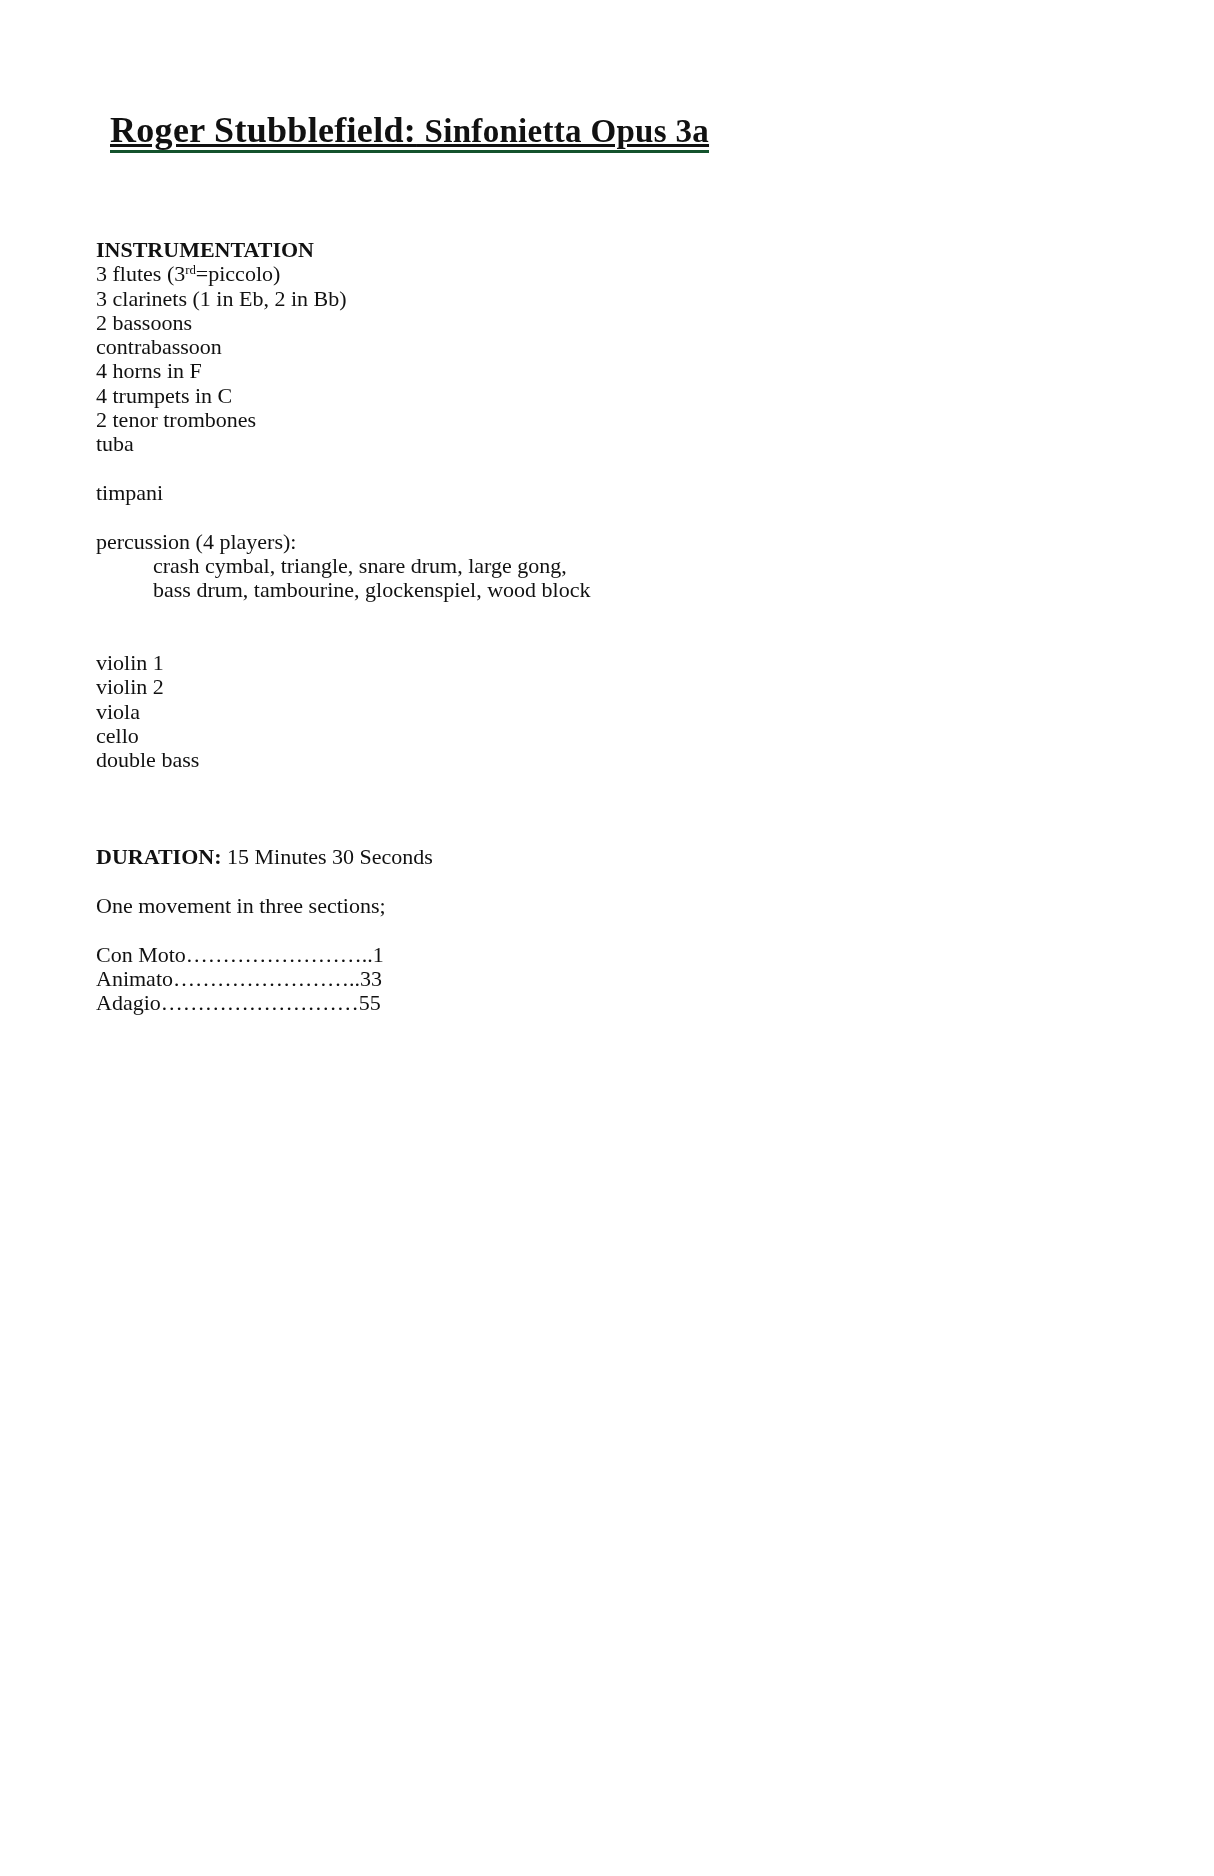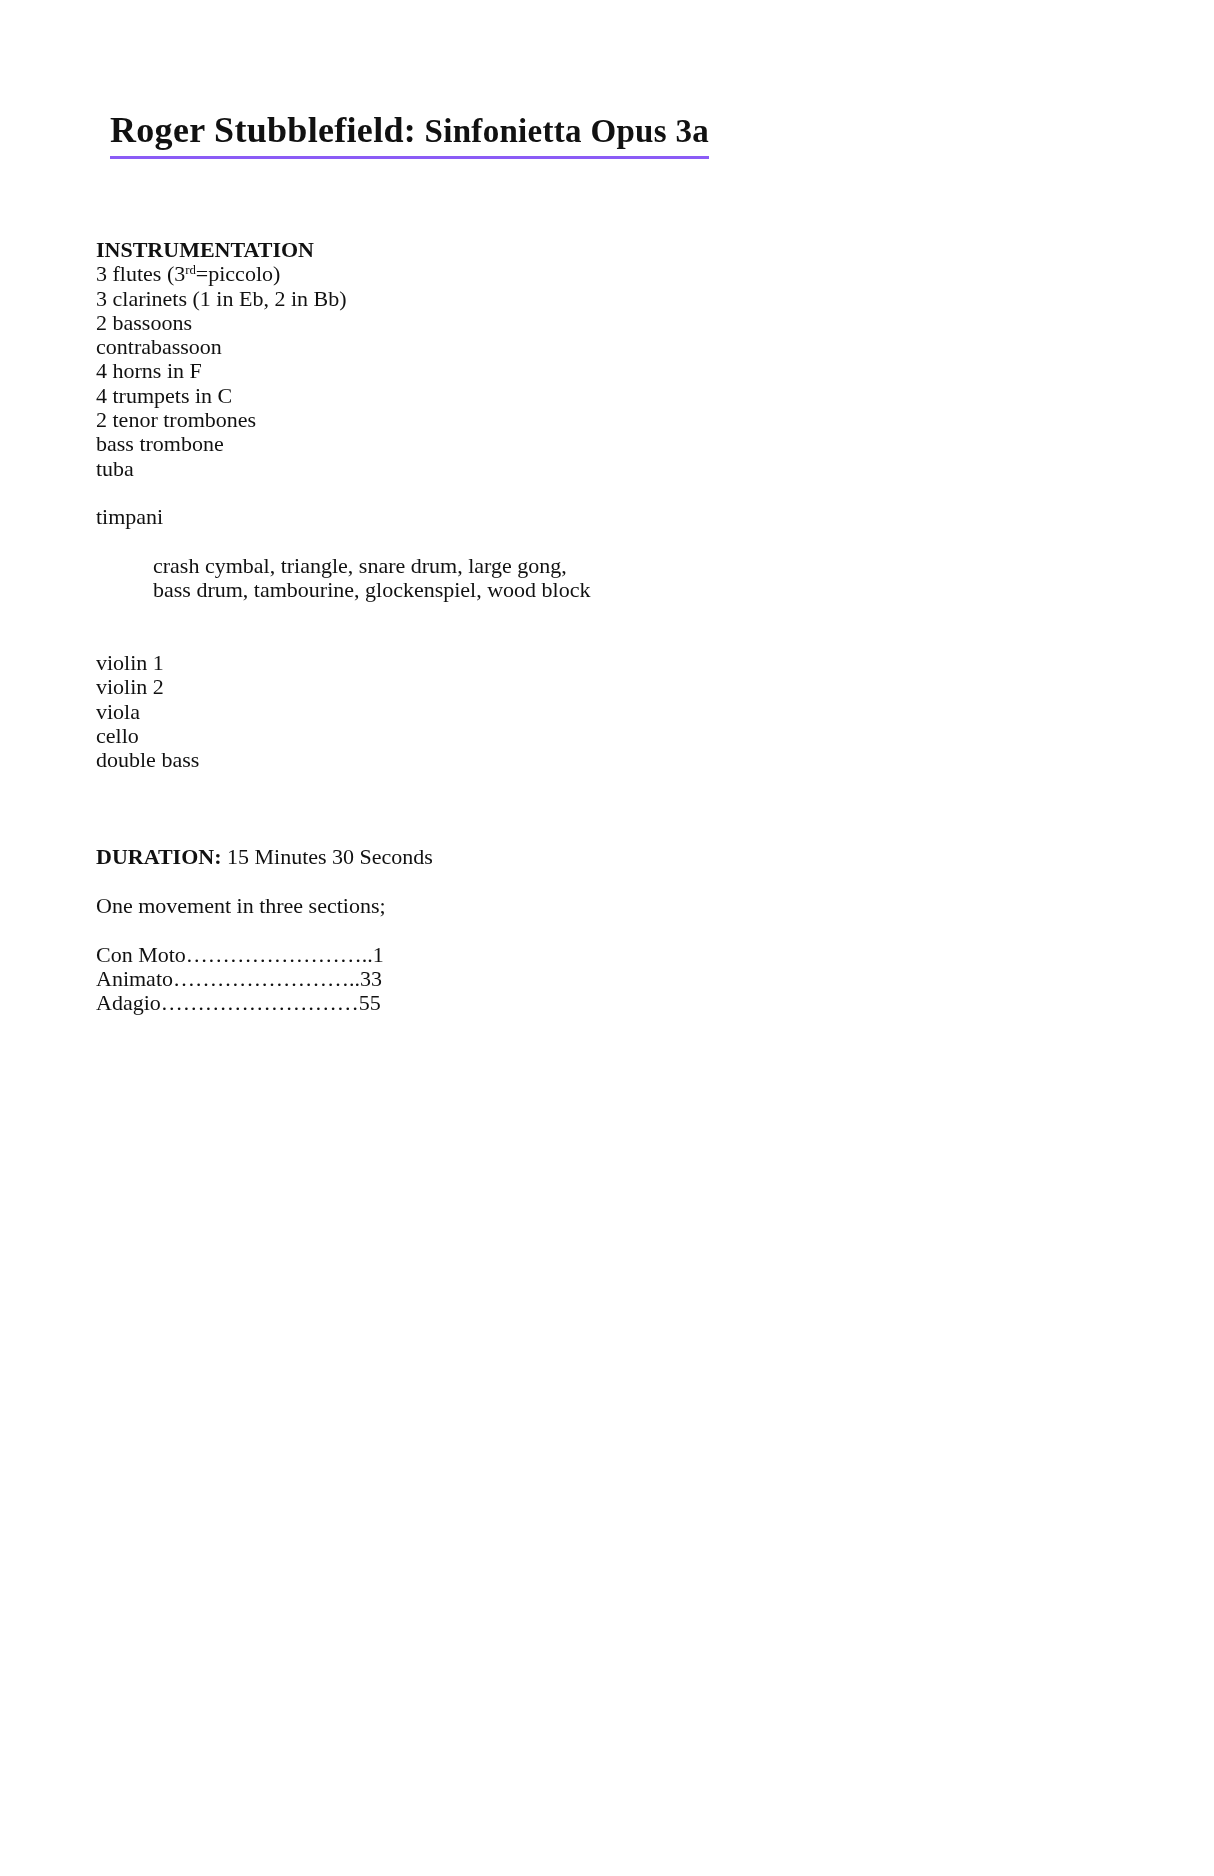--- a/index.html
+++ b/index.html
@@ -18,22 +18,23 @@
   }
   .doc-title {
     position: absolute;
     left: 110px;
     top: 112px;
     font-weight: bold;
     font-size: 36px;
     line-height: 36px;
     white-space: nowrap;
     letter-spacing: 0.3px;
-    border-bottom: 3px solid #8b5cf6;
-    padding-bottom: 7px;
+    border-bottom: 3px solid #14532d;
+    padding-bottom: 1px;
+    text-decoration: underline;
   }
   .doc-title .title-sub {
     font-size: 33px;
   }
   .doc-body {
     position: absolute;
     left: 96px;
     top: 238px;
     font-size: 22px;
     line-height: 24.3px;
@@ -66,25 +67,25 @@
 
   <div class="doc-body">
     <div class="line b">INSTRUMENTATION</div>
     <div class="line"><span>3 flutes (3</span><sup>rd</sup><span>=piccolo)</span></div>
     <div class="line">3 clarinets (1 in Eb, 2 in Bb)</div>
     <div class="line">2 bassoons</div>
     <div class="line">contrabassoon</div>
     <div class="line">4 horns in F</div>
     <div class="line">4 trumpets in C</div>
     <div class="line">2 tenor trombones</div>
-    <div class="line">bass trombone</div>
     <div class="line">tuba</div>
     <div class="line blank"></div>
     <div class="line">timpani</div>
     <div class="line blank"></div>
+    <div class="line">percussion (4 players):</div>
     <div class="line indent">crash cymbal, triangle, snare drum, large gong,</div>
     <div class="line indent">bass drum, tambourine, glockenspiel, wood block</div>
     <div class="line blank"></div>
     <div class="line blank"></div>
     <div class="line">violin 1</div>
     <div class="line">violin 2</div>
     <div class="line">viola</div>
     <div class="line">cello</div>
     <div class="line">double bass</div>
     <div class="line blank"></div>

